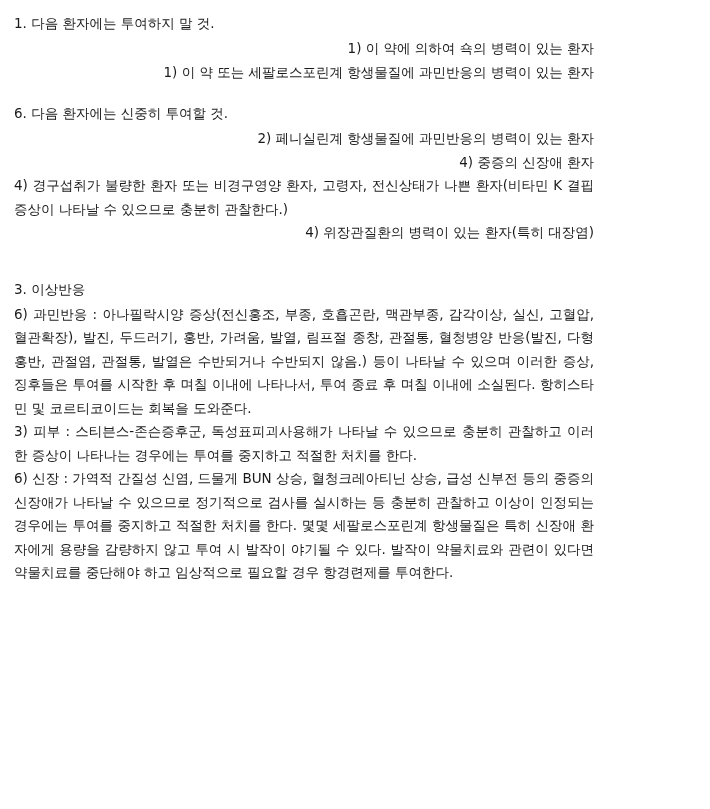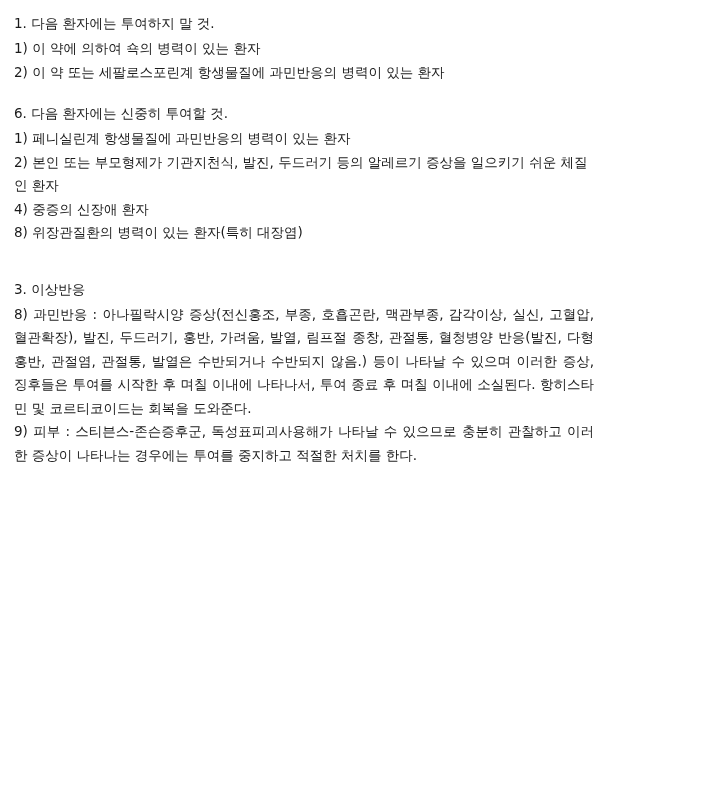--- a/index.html
+++ b/index.html
@@ -36,42 +36,43 @@
   .para {
     font-size: 13.5px;
     line-height: 23.5px;
     margin: 0;
     text-align: justify;
     text-justify: inter-character;
     white-space: pre-wrap;
     word-break: break-all;
   }
   .para.compact {
-    text-align: left;
+    text-align: right;
     word-break: normal;
   }
 </style>
 </head>
 <body>
 
 <div class="page">
 
   <div class="section">
     <p class="heading">1. 다음 환자에는 투여하지 말 것.</p>
     <p class="para compact">1) 이 약에 의하여 쇽의 병력이 있는 환자</p>
-    <p class="para compact">2) 이 약 또는 세팔로스포린계 항생물질에 과민반응의 병력이 있는 환자</p>
+    <p class="para compact">1) 이 약 또는 세팔로스포린계 항생물질에 과민반응의 병력이 있는 환자</p>
   </div>
 
   <div class="section">
     <p class="heading">6. 다음 환자에는 신중히 투여할 것.</p>
-    <p class="para compact">1) 페니실린계 항생물질에 과민반응의 병력이 있는 환자</p>
-    <p class="para compact">2) 본인 또는 부모형제가 기관지천식, 발진, 두드러기 등의 알레르기 증상을 일으키기 쉬운 체질인 환자</p>
+    <p class="para compact">2) 페니실린계 항생물질에 과민반응의 병력이 있는 환자</p>
     <p class="para compact">4) 중증의 신장애 환자</p>
-    <p class="para compact">8) 위장관질환의 병력이 있는 환자(특히 대장염)</p>
+    <p class="para">4) 경구섭취가 불량한 환자 또는 비경구영양 환자, 고령자, 전신상태가 나쁜 환자(비타민 K 결핍증상이 나타날 수 있으므로 충분히 관찰한다.)</p>
+    <p class="para compact">4) 위장관질환의 병력이 있는 환자(특히 대장염)</p>
   </div>
 
   <div class="section">
     <p class="heading">3. 이상반응</p>
-    <p class="para">8) 과민반응 : 아나필락시양 증상(전신홍조, 부종, 호흡곤란, 맥관부종, 감각이상, 실신, 고혈압, 혈관확장), 발진, 두드러기, 홍반, 가려움, 발열, 림프절 종창, 관절통, 혈청병양 반응(발진, 다형홍반, 관절염, 관절통, 발열은 수반되거나 수반되지 않음.) 등이 나타날 수 있으며 이러한 증상, 징후들은 투여를 시작한 후 며칠 이내에 나타나서, 투여 종료 후 며칠 이내에 소실된다. 항히스타민 및 코르티코이드는 회복을 도와준다.</p>
-    <p class="para">9) 피부 : 스티븐스-존슨증후군, 독성표피괴사용해가 나타날 수 있으므로 충분히 관찰하고 이러한 증상이 나타나는 경우에는 투여를 중지하고 적절한 처치를 한다.</p>
+    <p class="para">6) 과민반응 : 아나필락시양 증상(전신홍조, 부종, 호흡곤란, 맥관부종, 감각이상, 실신, 고혈압, 혈관확장), 발진, 두드러기, 홍반, 가려움, 발열, 림프절 종창, 관절통, 혈청병양 반응(발진, 다형홍반, 관절염, 관절통, 발열은 수반되거나 수반되지 않음.) 등이 나타날 수 있으며 이러한 증상, 징후들은 투여를 시작한 후 며칠 이내에 나타나서, 투여 종료 후 며칠 이내에 소실된다. 항히스타민 및 코르티코이드는 회복을 도와준다.</p>
+    <p class="para">3) 피부 : 스티븐스-존슨증후군, 독성표피괴사용해가 나타날 수 있으므로 충분히 관찰하고 이러한 증상이 나타나는 경우에는 투여를 중지하고 적절한 처치를 한다.</p>
+    <p class="para">6) 신장 : 가역적 간질성 신염, 드물게 BUN 상승, 혈청크레아티닌 상승, 급성 신부전 등의 중증의 신장애가 나타날 수 있으므로 정기적으로 검사를 실시하는 등 충분히 관찰하고 이상이 인정되는 경우에는 투여를 중지하고 적절한 처치를 한다. 몇몇 세팔로스포린계 항생물질은 특히 신장애 환자에게 용량을 감량하지 않고 투여 시 발작이 야기될 수 있다. 발작이 약물치료와 관련이 있다면 약물치료를 중단해야 하고 임상적으로 필요할 경우 항경련제를 투여한다.</p>
   </div>
 
 </div>
 
 </body></html>

